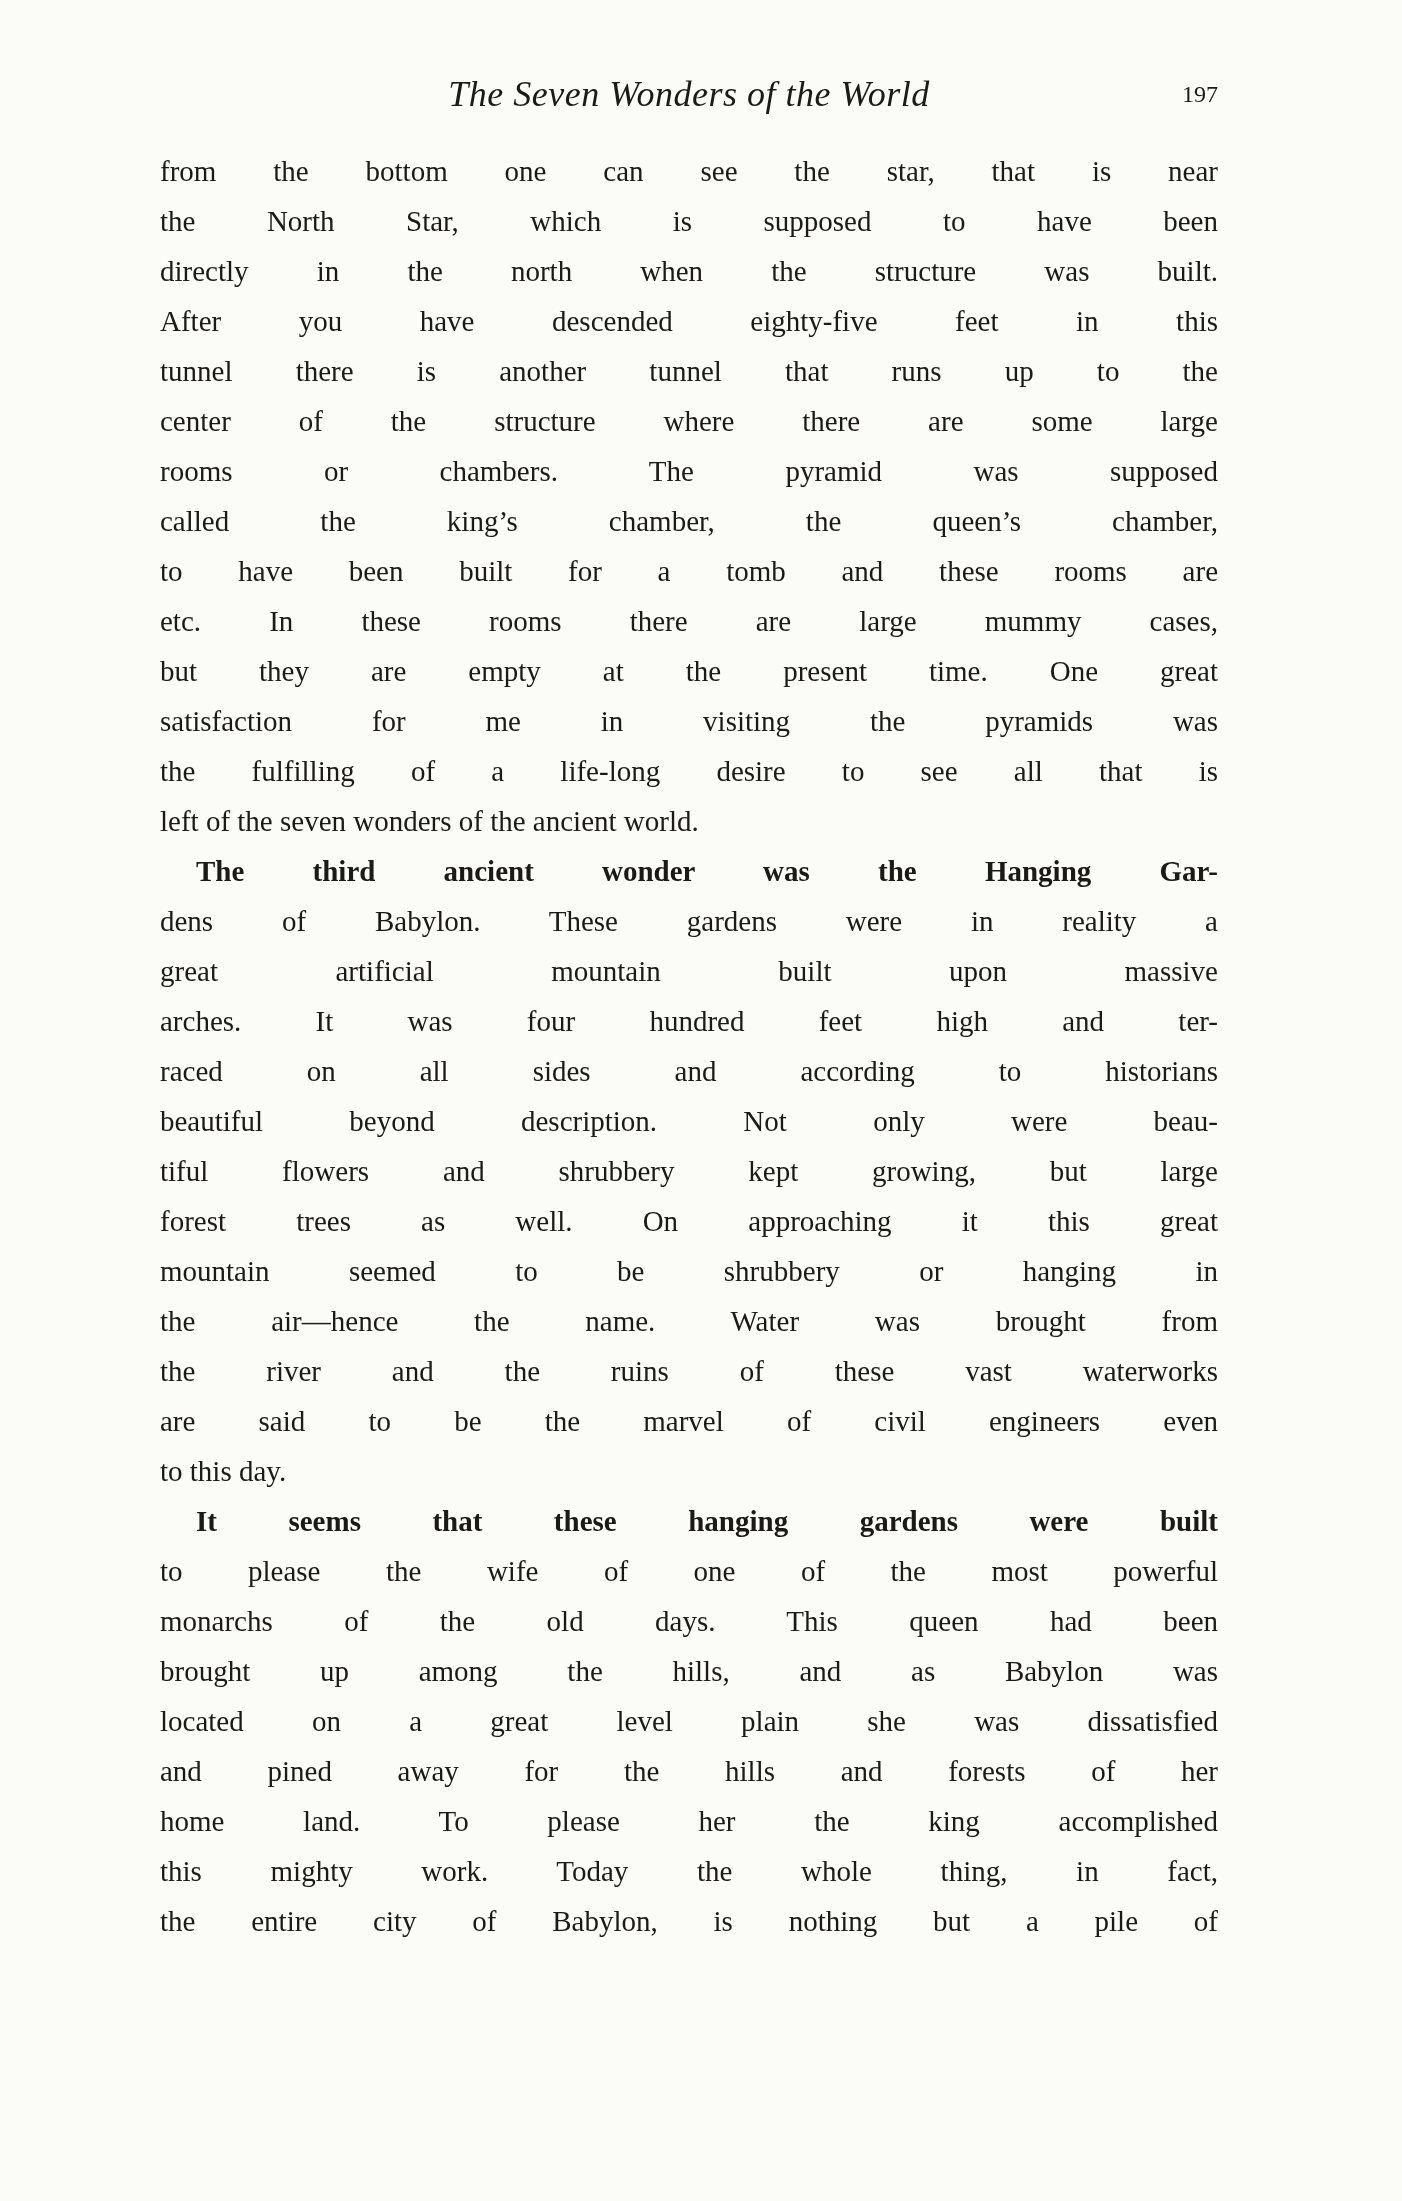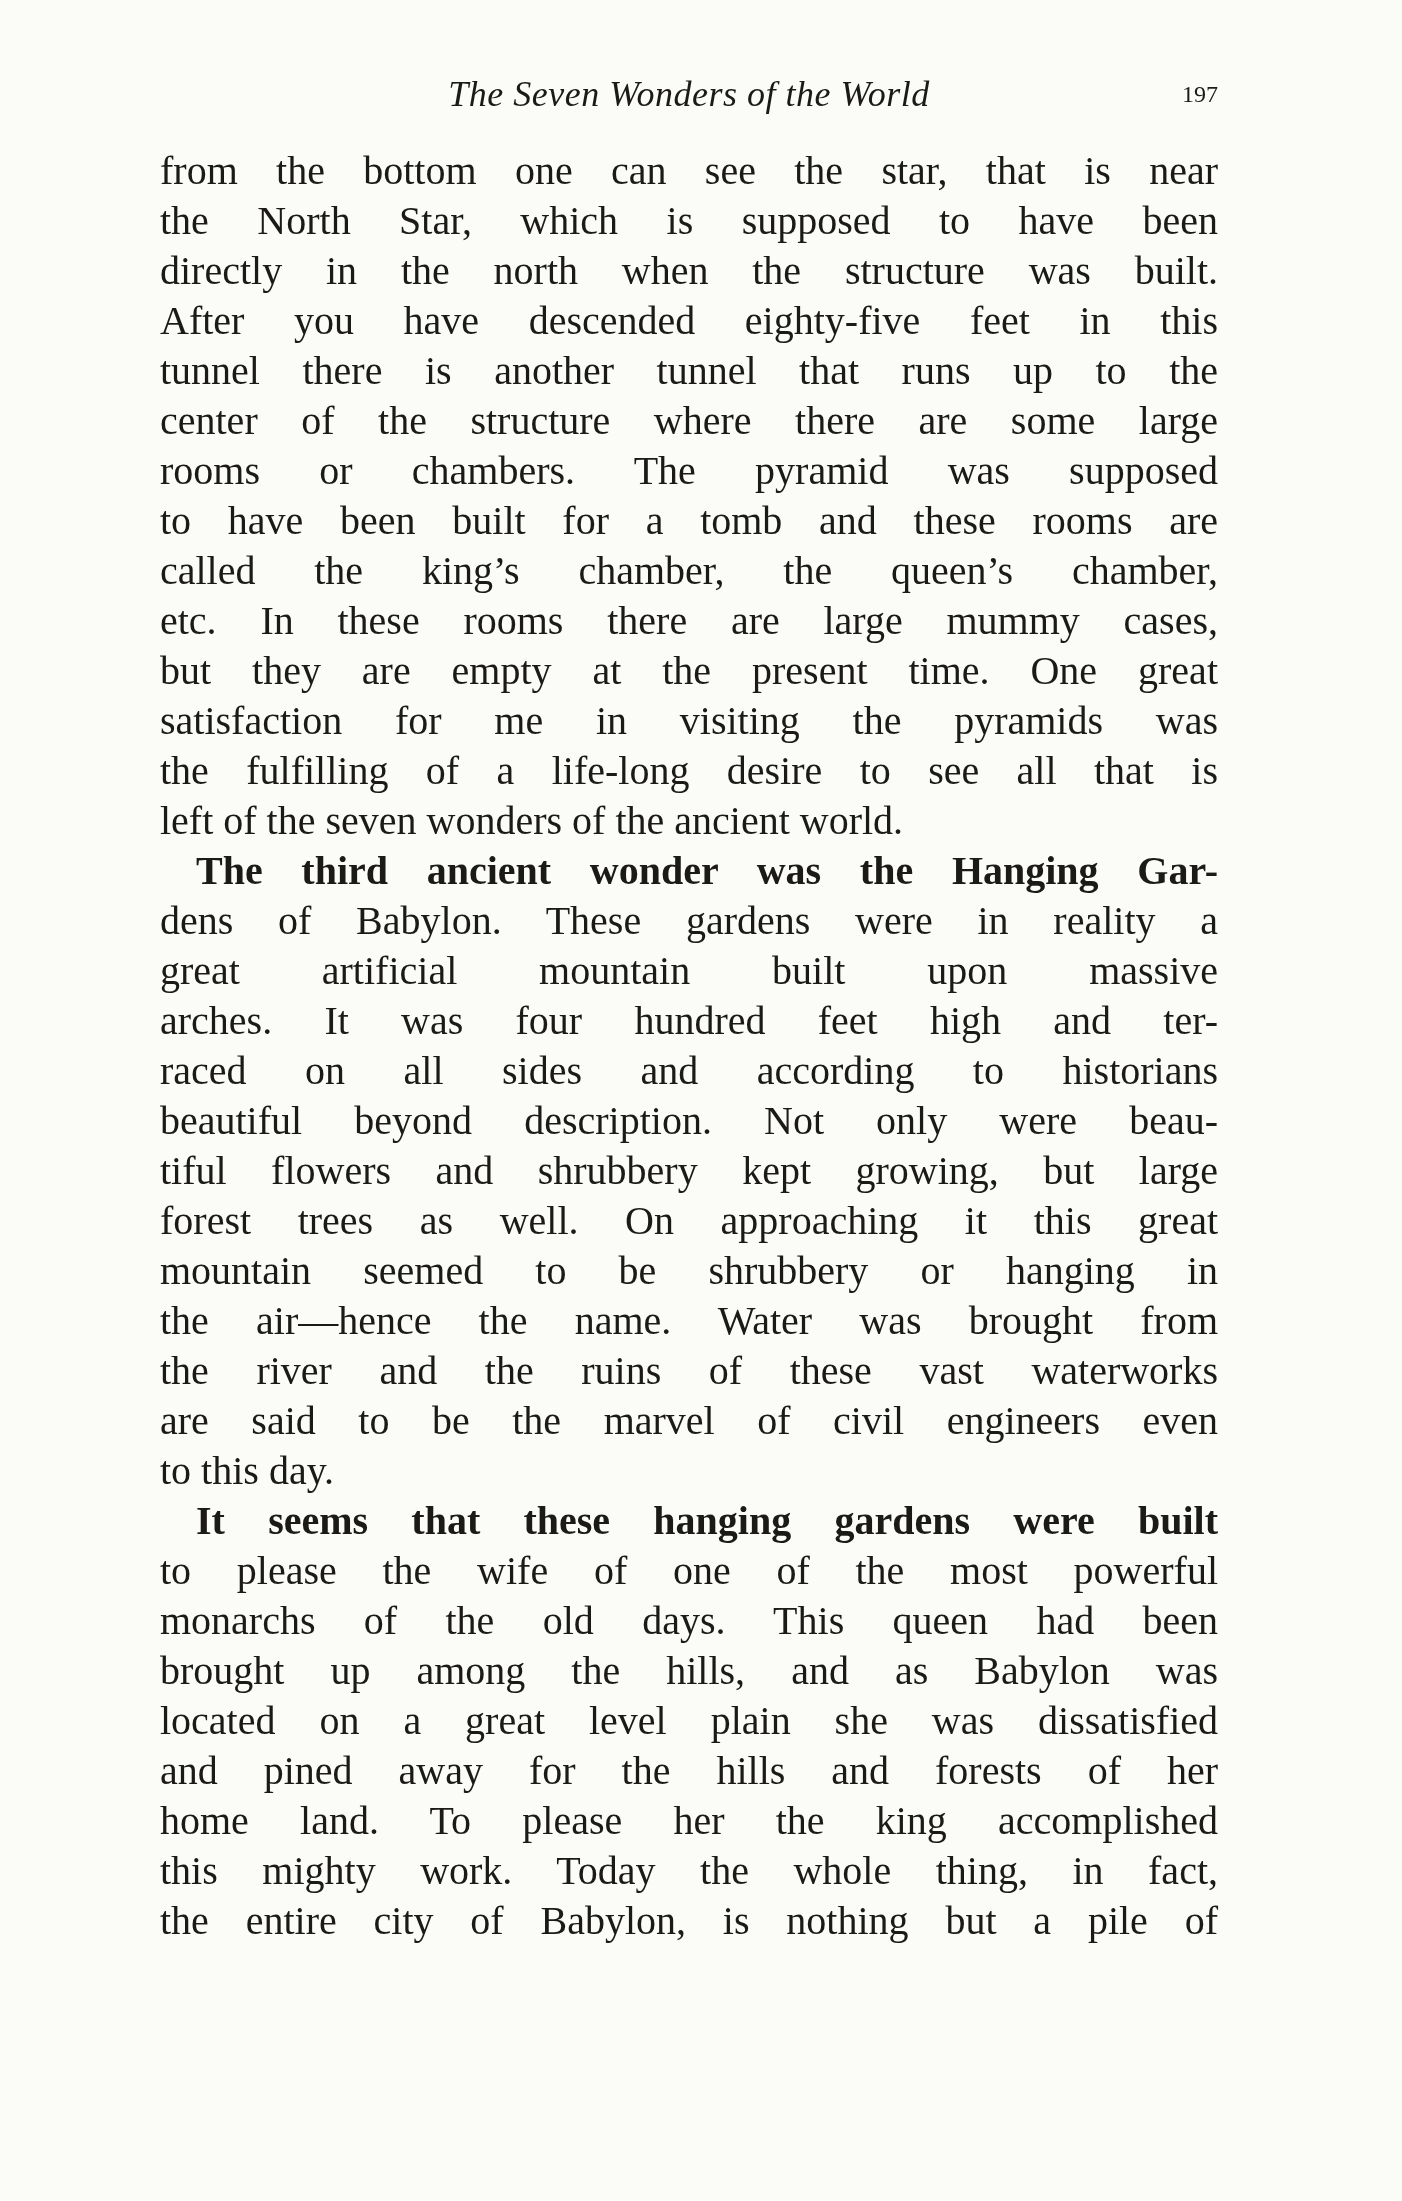--- a/index.html
+++ b/index.html
@@ -38,21 +38,21 @@
     letter-spacing: 0.5px;
   }
   .page-number {
     position: absolute;
     right: 0;
     top: 0;
     font-style: normal;
     font-size: 24px;
   }
   .page-body {
-    font-size: 40px;
+    font-size: 29px;
     line-height: 50px;
   }
   .paragraph {
     margin: 0;
   }
   .line {
     text-align: justify;
     text-align-last: justify;
     white-space: normal;
   }
@@ -75,22 +75,22 @@
     </div>
     <div class="page-body">
         <div class="paragraph">
           <div class="line">from the bottom one can see the star, that is near</div>
           <div class="line">the North Star, which is supposed to have been</div>
           <div class="line">directly in the north when the structure was built.</div>
           <div class="line">After you have descended eighty-five feet in this</div>
           <div class="line">tunnel there is another tunnel that runs up to the</div>
           <div class="line">center of the structure where there are some large</div>
           <div class="line">rooms or chambers.  The pyramid was supposed</div>
+          <div class="line">called the king’s chamber, the queen’s chamber,</div>
           <div class="line">to have been built for a tomb and these rooms are</div>
-          <div class="line">called the king’s chamber, the queen’s chamber,</div>
           <div class="line">etc.  In these rooms there are large mummy cases,</div>
           <div class="line">but they are empty at the present time.  One great</div>
           <div class="line">satisfaction for me in visiting the pyramids was</div>
           <div class="line">the fulfilling of a life-long desire to see all that is</div>
           <div class="line short-last">left of the seven wonders of the ancient world.</div>
         </div>
         <div class="paragraph">
           <div class="line indent">The third ancient wonder was the Hanging Gar-</div>
           <div class="line">dens of Babylon.  These gardens were in reality a</div>
           <div class="line">great artificial mountain built upon massive</div>

